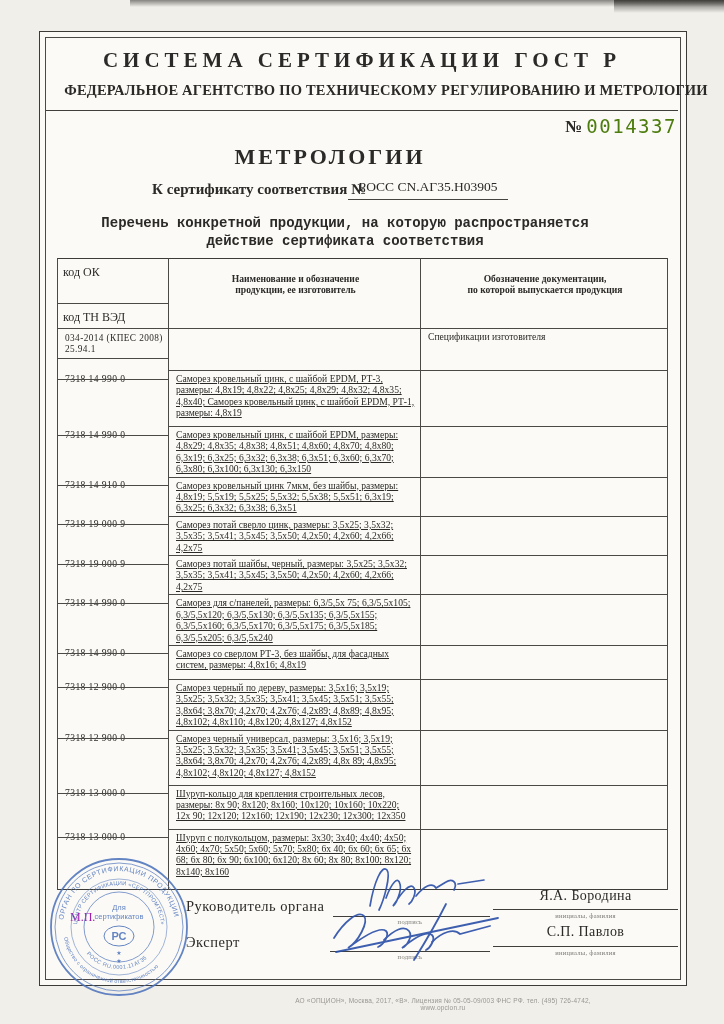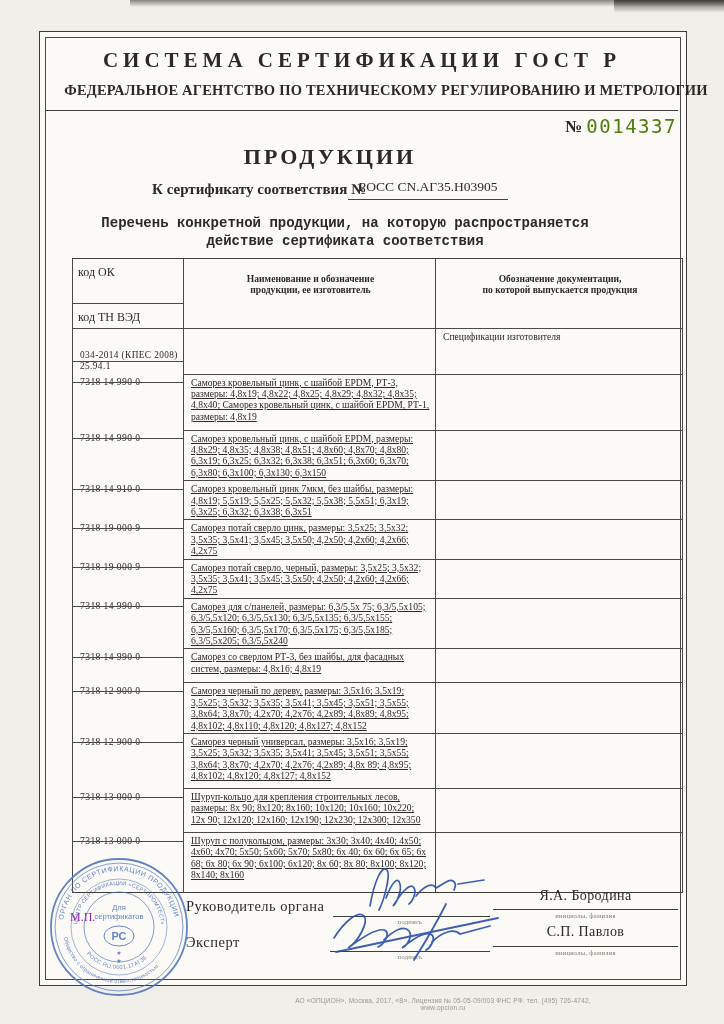--- a/index.html
+++ b/index.html
@@ -25,39 +25,39 @@
   .blank-no .digits{font-family:"DejaVu Sans Mono","Liberation Mono",monospace;font-size:19px;
           font-weight:normal;letter-spacing:1.5px;vertical-align:-1px;}
   .app-title{left:120px;top:144px;width:420px;text-align:center;font-size:22px;font-weight:bold;
           letter-spacing:3px;}
   .cert-label{left:152px;top:181px;font-size:15px;font-weight:bold;}
   .cert-num{left:348px;top:179px;width:160px;text-align:center;font-size:13.5px;}
   .cert-line{left:348px;top:199px;width:160px;border-top:1px solid #45443f;}
   .scope{left:90px;top:214px;width:510px;text-align:center;font-size:14px;font-weight:bold;
          line-height:18px;white-space:pre-line;font-family:Liberation Mono, monospace;}
   
-  table.prod{position:absolute;left:72px;top:258px;width:610px;border-collapse:collapse;
+  table.prod{position:absolute;left:57px;top:258px;width:610px;border-collapse:collapse;
          table-layout:fixed;border:1.6px solid #3c3b38;}
   table.prod td{border-left:1px solid #4a4946;border-right:1px solid #4a4946;
          vertical-align:top;padding:2px 5px 2px 7px;font-size:9.6px;line-height:11.4px;
          overflow:hidden;}
   td.hcell{border-bottom:1px solid #4a4946;}
   .hc1{padding:0 !important;}
   .hc1 .sub1{height:36px;border-bottom:1px solid #4a4946;padding:8px 0 0 5px;font-size:12px;}
   .hc1 .sub2{padding:8px 0 0 5px;font-size:12px;}
   .hc-mid{text-align:center;font-size:12px;font-weight:bold;white-space:pre-line;
           padding-top:14px !important;line-height:16px;}
   td.code{border-top:none;position:relative;vertical-align:middle;font-size:10.5px;
           letter-spacing:.4px;}
   td.code::before{content:"";position:absolute;left:0;right:0;top:8px;border-top:1px solid #4a4946;}
   tr.first td.code::before{display:none;}
   tr.first td.code::after{content:"";position:absolute;left:0;right:0;bottom:12px;
           border-top:1px solid #4a4946;}
   tr.first td.code{vertical-align:top;font-size:9.3px;line-height:11px;white-space:pre-line;
-          padding-top:21px;margin-left:32px;}
+          padding-top:4px;margin-left:32px;}
   td.desc{border-top:1px solid #4a4946;text-decoration:underline;}
   td.doc{border-top:1px solid #4a4946;font-size:8.8px;padding-top:15px;}
   
   .sign-label{font-size:14.5px;font-weight:normal;letter-spacing:.5px;}
   .sig-line{border-top:1px solid #3f3e3a;}
   .tiny-cap{font-size:6.5px;color:#7c7a75;letter-spacing:.3px;text-align:center;}
   .official-name{font-size:14px;letter-spacing:.4px;}
   .mp-mark{font-size:12px;color:#a21caf;}
   .footer-line{left:278px;top:997px;width:330px;text-align:center;font-size:6.5px;color:#999792;
           letter-spacing:.2px;font-family:"Liberation Sans","DejaVu Sans",sans-serif;}
@@ -76,21 +76,21 @@
 
   <div class="abs sys-title">СИСТЕМА СЕРТИФИКАЦИИ ГОСТ Р</div>
   <div class="abs agency">ФЕДЕРАЛЬНОЕ АГЕНТСТВО ПО ТЕХНИЧЕСКОМУ РЕГУЛИРОВАНИЮ И МЕТРОЛОГИИ</div>
   <div class="abs hr-line"></div>
 
   <div class="abs blank-no">
     <span>№</span>
     <span class="digits" style="color:#4d7c0f;">0014337</span>
   </div>
 
-  <div class="abs app-title">ПРОДУКЦИИ</div>
+  <div class="abs app-title">МЕТРОЛОГИИ</div>
   <div class="abs cert-label">К сертификату соответствия №</div>
   <div class="abs cert-num">РОСС CN.АГ35.Н03905</div>
   <div class="abs cert-line"></div>
   <div class="abs scope">Перечень конкретной продукции,  на которую распространяется
 действие сертификата соответствия</div>
 
   <table class="prod">
     <colgroup>
         <col style="width:111px">
         <col style="width:252px">
@@ -128,21 +128,21 @@
       <td class="desc">Саморез кровельный цинк 7мкм, без шайбы, размеры: 4,8х19; 5,5х19; 5,5х25; 5,5х32; 5,5х38; 5,5х51; 6,3х19; 6,3х25; 6,3х32; 6,3х38; 6,3х51</td>
       <td class="doc"></td>
     </tr>
     <tr style="height:33px">
       <td class="code">7318 19 000 9</td>
       <td class="desc">Саморез потай сверло цинк, размеры: 3,5х25; 3,5х32; 3,5х35; 3,5х41; 3,5х45; 3,5х50; 4,2х50; 4,2х60; 4,2х66; 4,2х75</td>
       <td class="doc"></td>
     </tr>
     <tr style="height:33px">
       <td class="code">7318 19 000 9</td>
-      <td class="desc">Саморез потай сверло, черный, размеры: 3,5х25; 3,5х32; 3,5х35; 3,5х41; 3,5х45; 3,5х50; 4,2х50; 4,2х60; 4,2х66; 4,2х75</td>
+      <td class="desc">Саморез потай шайбы, черный, размеры: 3,5х25; 3,5х32; 3,5х35; 3,5х41; 3,5х45; 3,5х50; 4,2х50; 4,2х60; 4,2х66; 4,2х75</td>
       <td class="doc"></td>
     </tr>
     <tr style="height:47px">
       <td class="code">7318 14 990 0</td>
       <td class="desc">Саморез для с/панелей, размеры: 6,3/5,5х 75; 6,3/5,5х105; 6,3/5,5х120; 6,3/5,5х130; 6,3/5,5х135; 6,3/5,5х155; 6,3/5,5х160; 6,3/5,5х170; 6,3/5,5х175; 6,3/5,5х185; 6,3/5,5х205; 6,3/5,5х240</td>
       <td class="doc"></td>
     </tr>
     <tr style="height:34px">
       <td class="code">7318 14 990 0</td>
       <td class="desc">Саморез со сверлом РТ-3, без шайбы, для фасадных систем, размеры: 4,8х16; 4,8х19</td>

